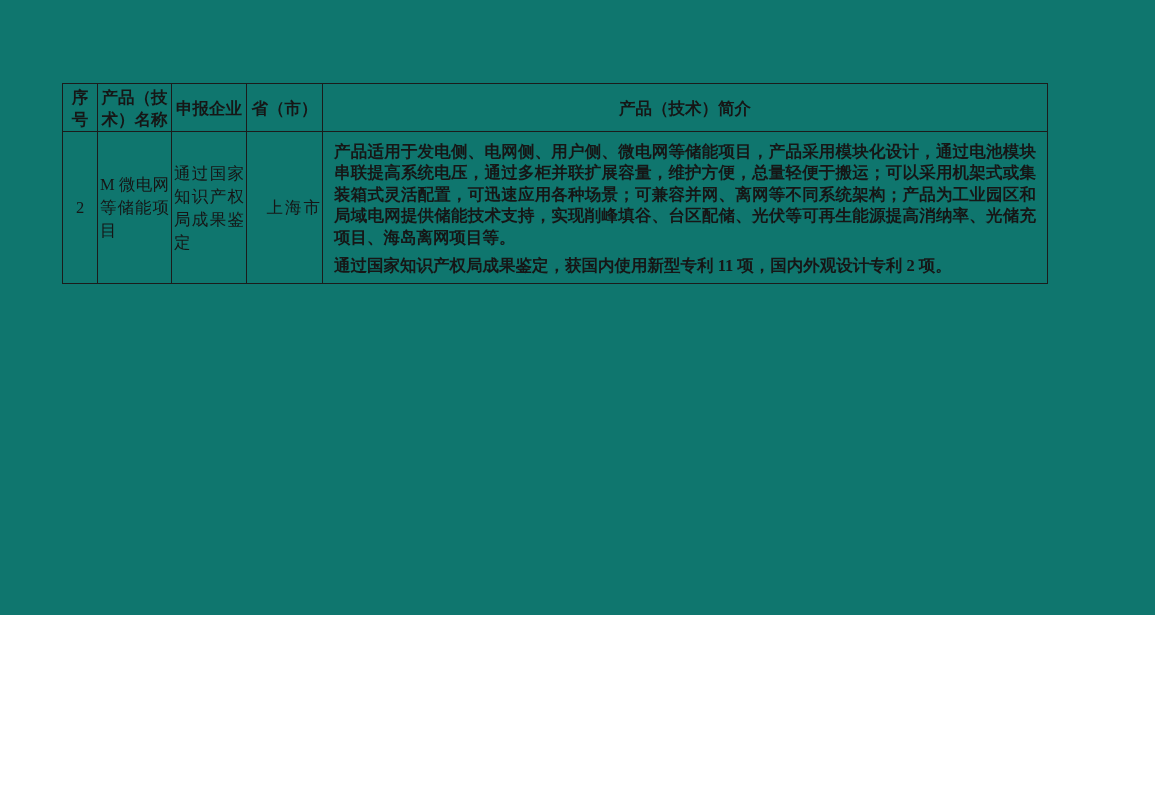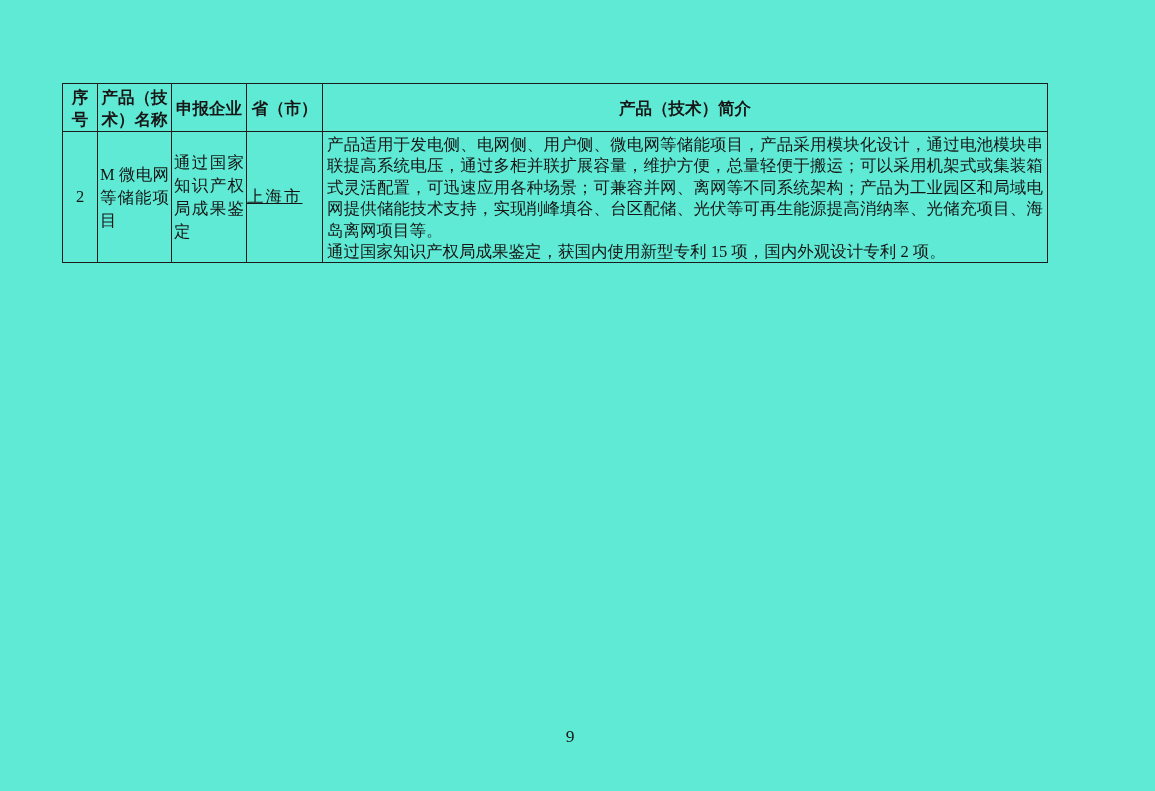--- a/index.html
+++ b/index.html
@@ -5,22 +5,22 @@
   * { box-sizing: border-box; }
   html, body { margin: 0; padding: 0; }
   body {
     width: 1155px; height: 791px;
     background: #ffffff;
     font-family: "Liberation Serif", "DejaVu Serif", serif;
     color: #161616;
   }
   .page {
     position: relative;
-    width: 1155px; height: 791px;
-    background: #5eead4;
+    width: 1155px; height: 615px;
+    background: #0f766e;
     overflow: hidden;
   }
   table.doc-table {
     position: absolute;
     left: 62px; top: 83px;
     width: 985px;
     border-collapse: collapse;
     table-layout: fixed;
   }
   .doc-table th, .doc-table td {
@@ -41,28 +41,28 @@
   .doc-table td {
     font-size: 16.5px;
     vertical-align: middle;
   }
   td.c-index { text-align: center; padding: 0; }
   td.c-name, td.c-company {
     text-align: justify;
     padding: 0 2px;
     line-height: 23px;
   }
-  td.c-province { text-align: left; letter-spacing: 2px; padding: 0; text-decoration: underline; }
+  td.c-province { text-align: right; letter-spacing: 2px; padding: 0; }
   td.c-desc {
     vertical-align: top;
     padding: 2px 4px 0 4px;
     line-height: 21.4px;
     text-align: justify;
   }
-  td.c-desc p { margin: 0; }
+  td.c-desc p { margin: 7px; font-weight: bold; }
   .page-number {
     position: absolute;
     top: 726px; left: 0;
     width: 1140px;
     text-align: center;
     font-size: 17.5px;
     font-family: "Liberation Serif", "DejaVu Serif", serif;
   }
 </style>
 </head>
@@ -88,21 +88,21 @@
       </tr>
     </thead>
     <tbody>
       <tr>
         <td class="c-index">2</td>
         <td class="c-name">M 微电网等储能项目</td>
         <td class="c-company">通过国家知识产权局成果鉴定</td>
         <td class="c-province">上海市</td>
         <td class="c-desc">
           <p>产品适用于发电侧、电网侧、用户侧、微电网等储能项目，产品采用模块化设计，通过电池模块串联提高系统电压，通过多柜并联扩展容量，维护方便，总量轻便于搬运；可以采用机架式或集装箱式灵活配置，可迅速应用各种场景；可兼容并网、离网等不同系统架构；产品为工业园区和局域电网提供储能技术支持，实现削峰填谷、台区配储、光伏等可再生能源提高消纳率、光储充项目、海岛离网项目等。</p>
-          <p>通过国家知识产权局成果鉴定，获国内使用新型专利 15 项，国内外观设计专利 2 项。</p>
+          <p>通过国家知识产权局成果鉴定，获国内使用新型专利 11 项，国内外观设计专利 2 项。</p>
         </td>
       </tr>
     </tbody>
   </table>
 
   <div class="page-number">9</div>
 
 </div>
 
 </body></html>

